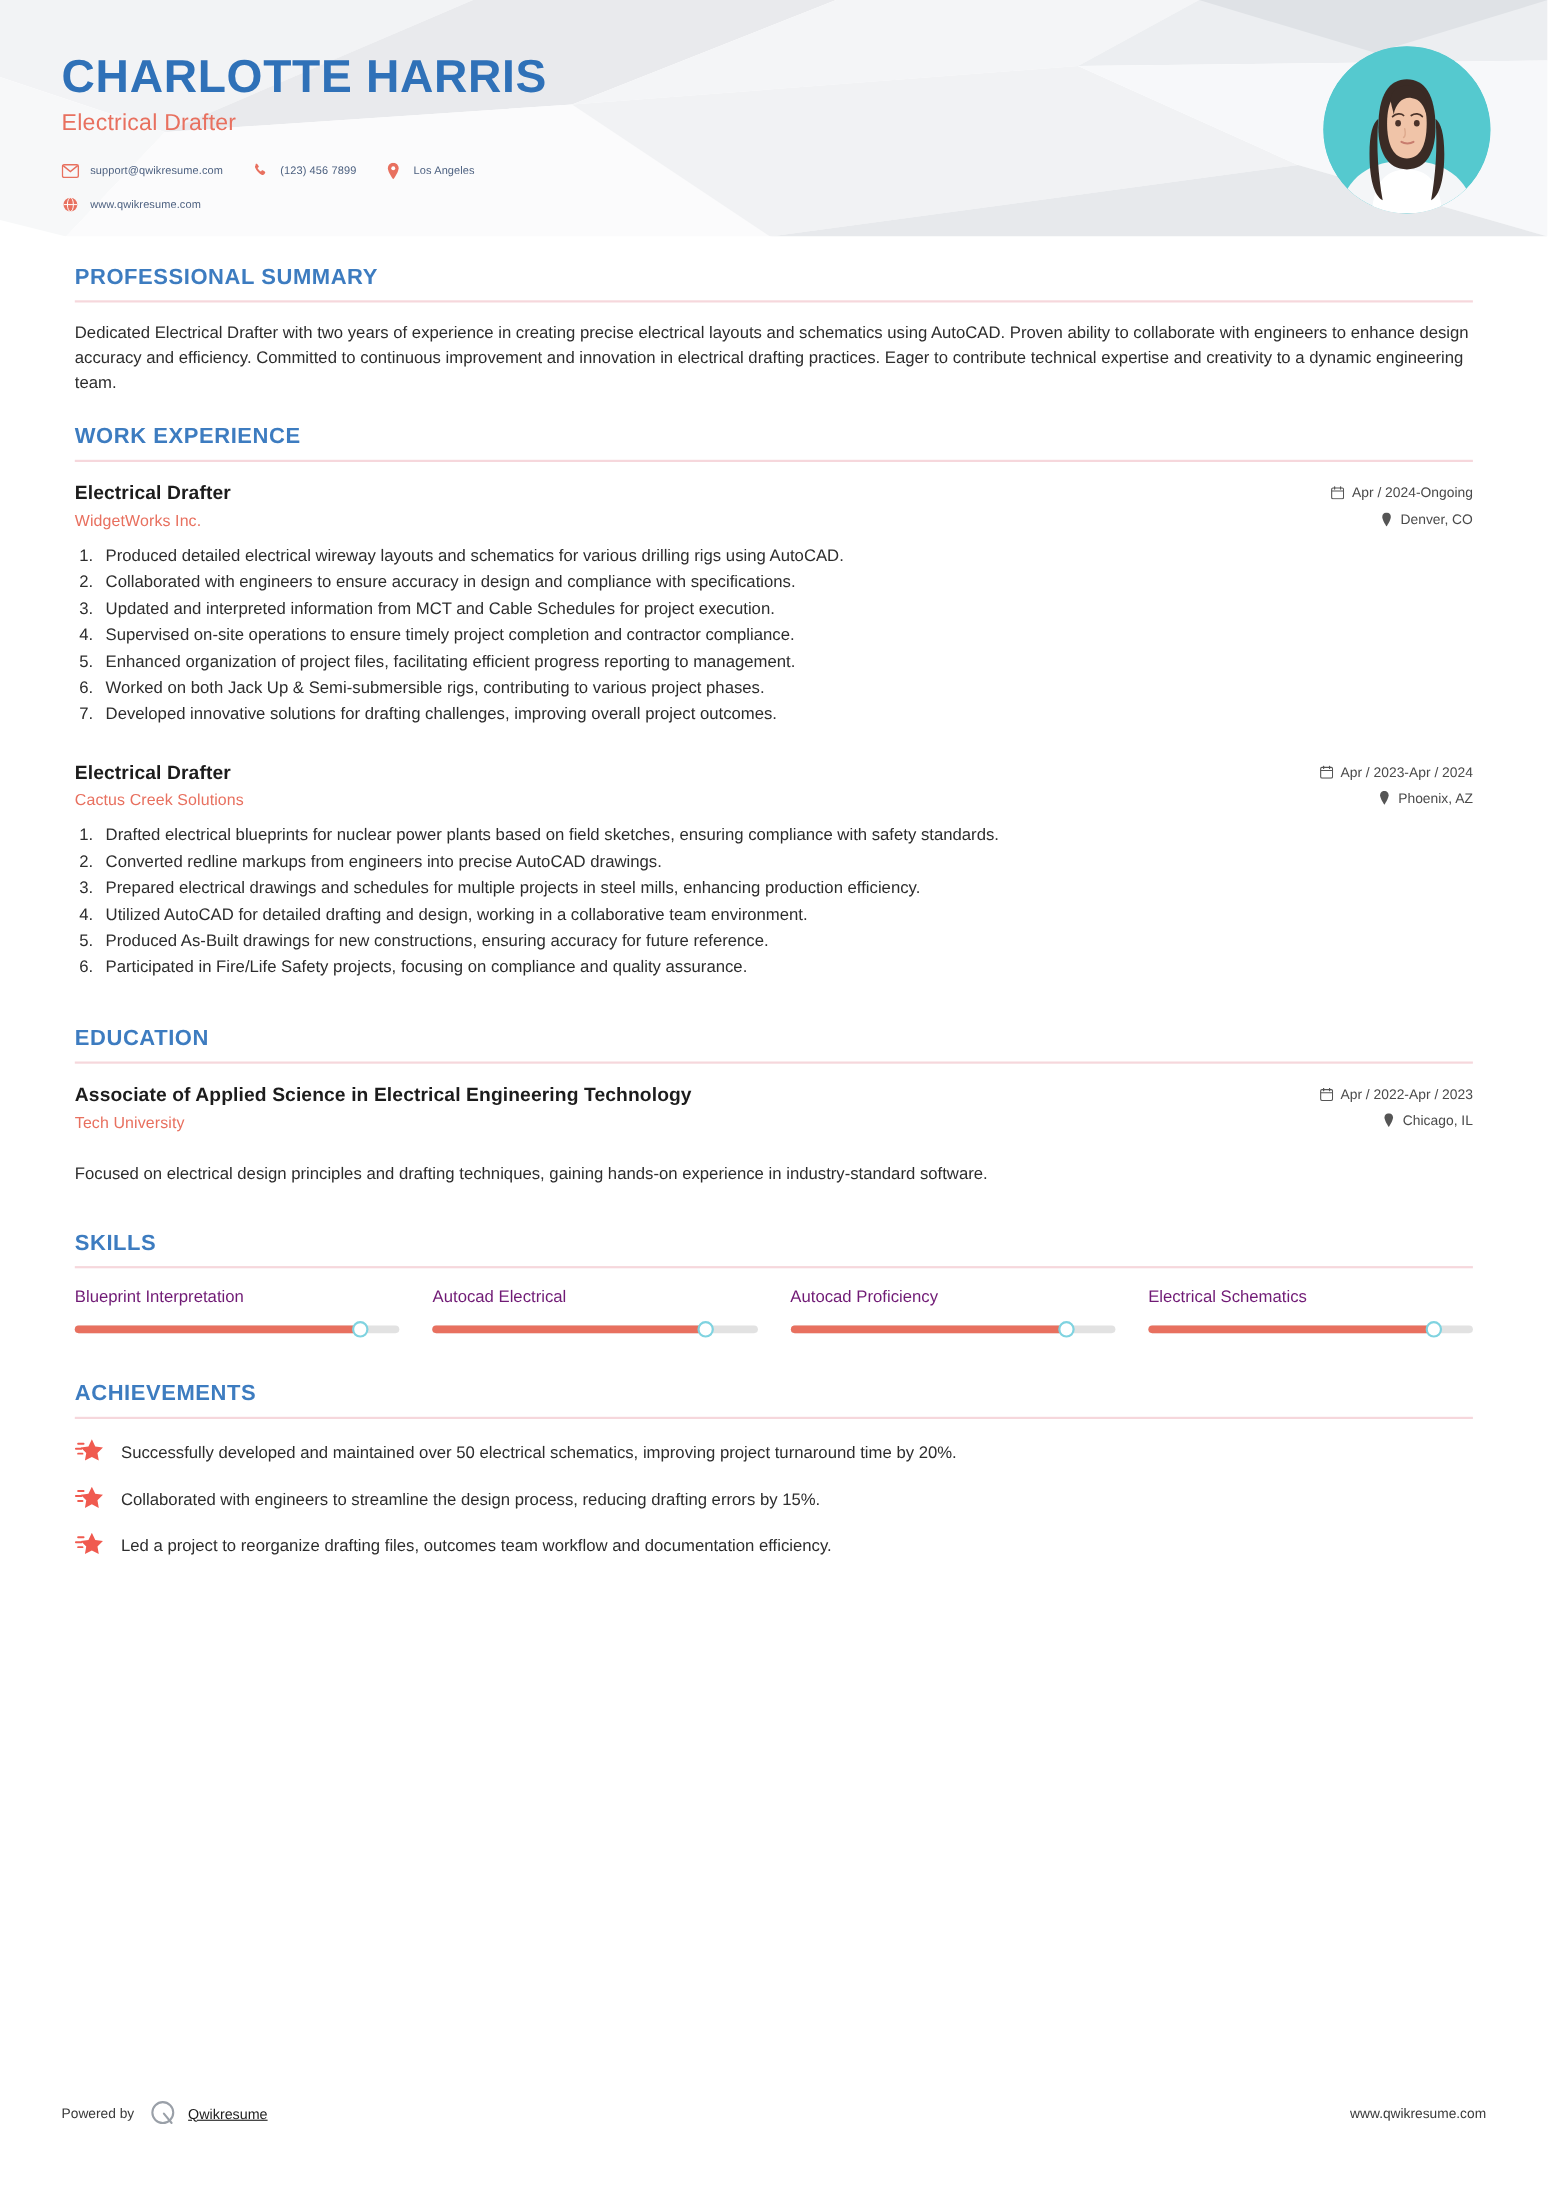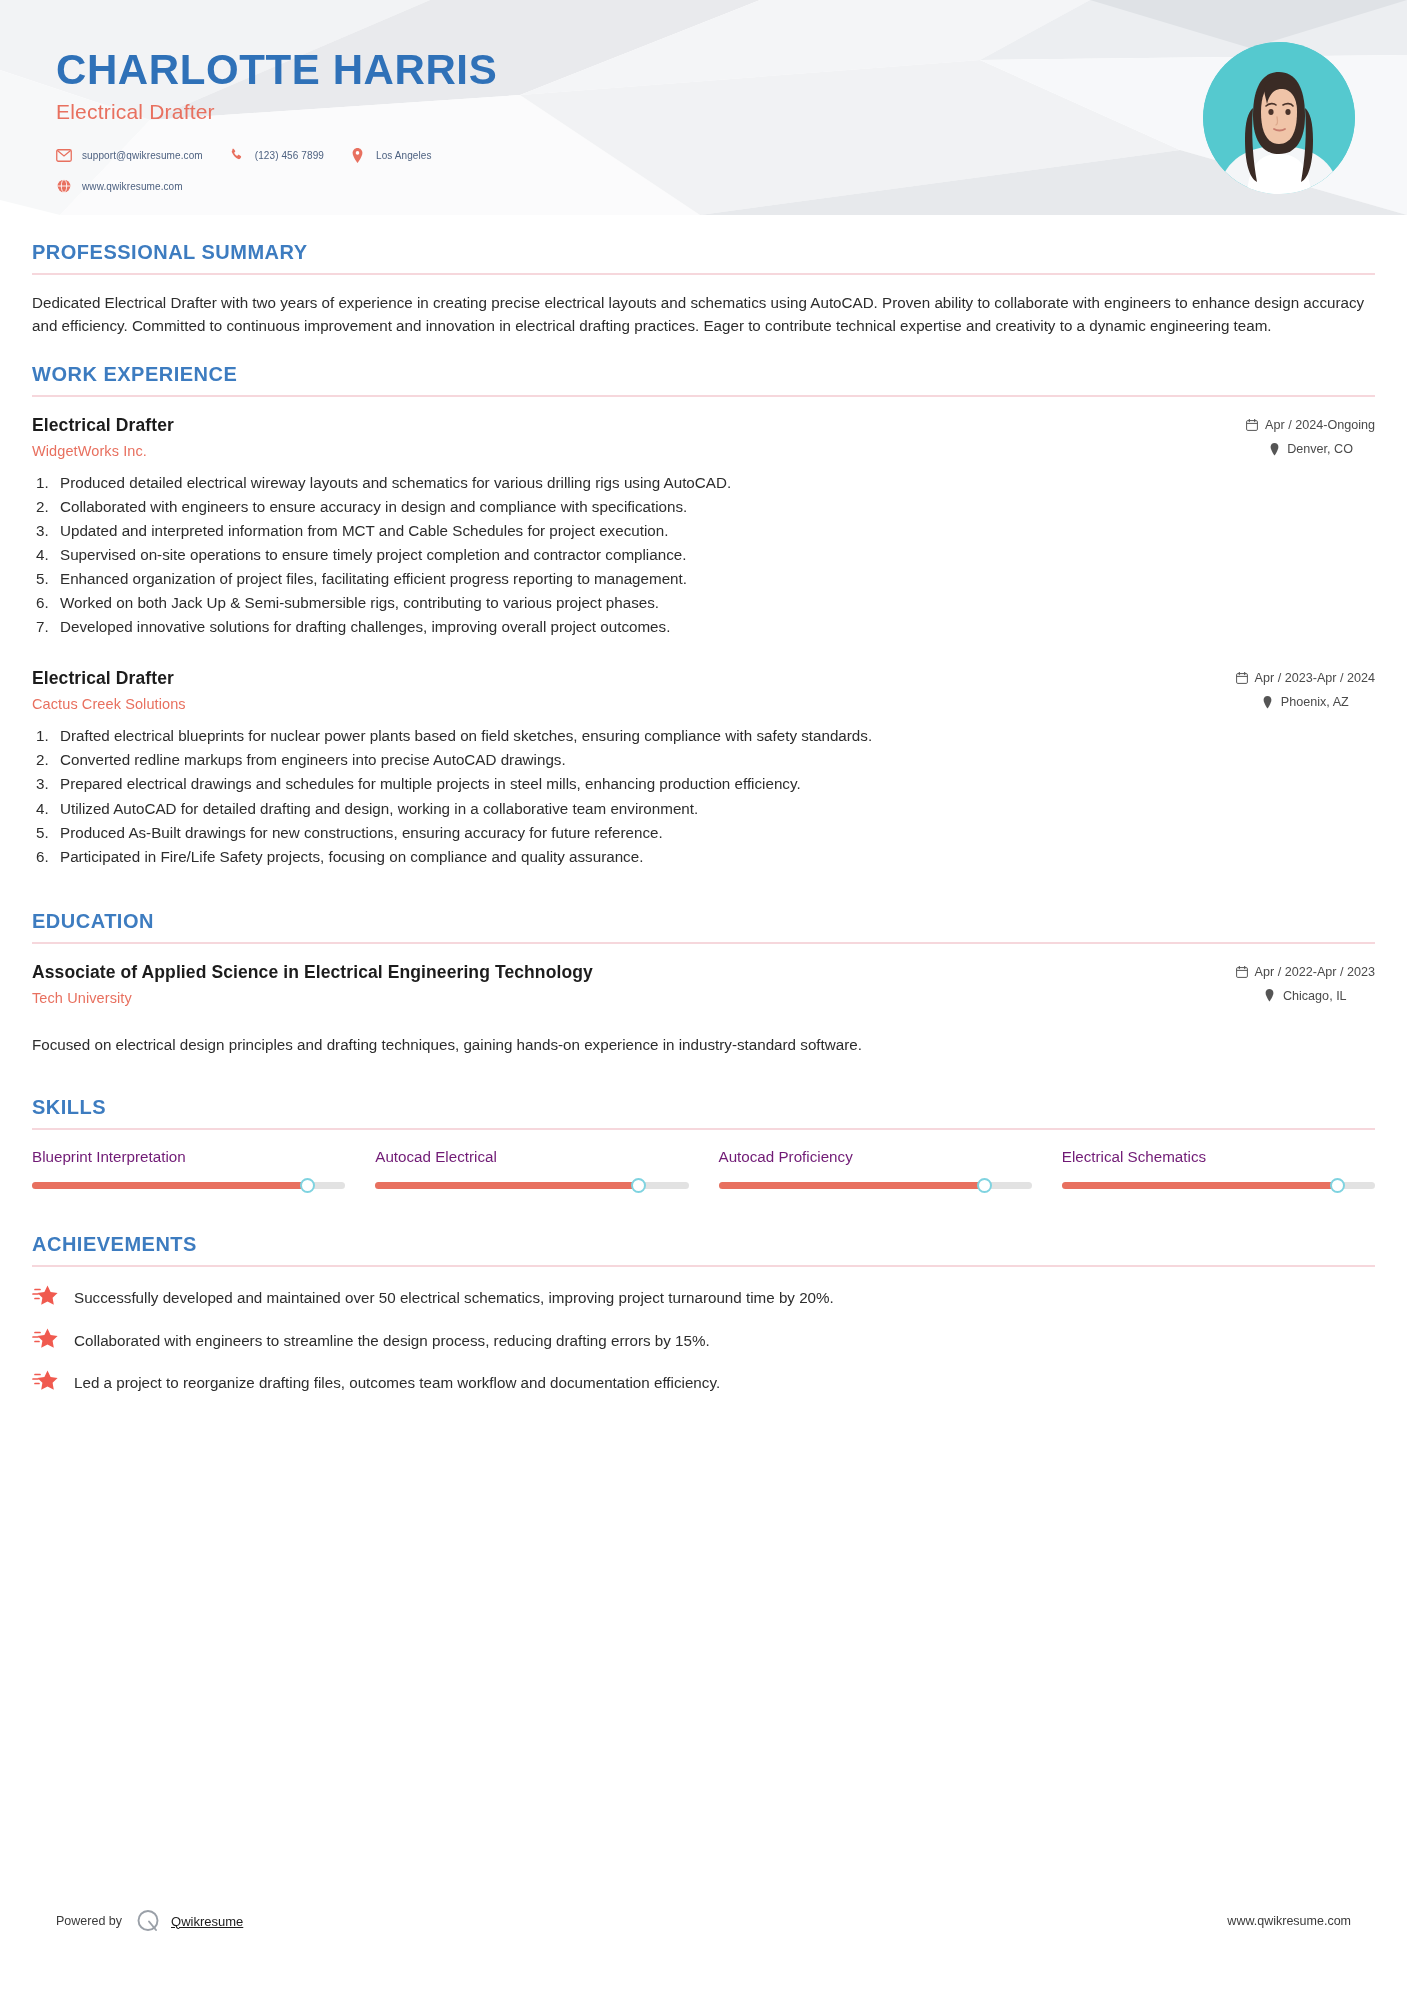--- a/index.html
+++ b/index.html
@@ -90,21 +90,21 @@
     background: #55c9cf;
     overflow: hidden;
     z-index: 3;
   }
   .avatar-wrap svg { display: block; }
 
   
   .body {
     position: relative;
     z-index: 2;
-    padding: 0 32px;
+    padding: 0 68px;
   }
   .section { margin-top: 26px; }
   .sec-title {
     font-size: 20px;
     font-weight: bold;
     color: #3d7cc0;
     letter-spacing: 0.5px;
   }
   .sec-rule {
     height: 2px;
@@ -140,21 +140,21 @@
     letter-spacing: 0.1px;
   }
   .entry-right {
     flex: 0 0 auto;
     text-align: right;
     padding-top: 3px;
   }
   .meta-line {
     display: flex;
     align-items: center;
-    justify-content: center;
+    justify-content: flex-end;
     font-size: 12.6px;
     color: #4a4a4a;
     white-space: nowrap;
   }
   .meta-line + .meta-line { margin-top: 10px; }
   .meta-ico {
     width: 12px;
     height: 13px;
     display: inline-flex;
     align-items: center;

